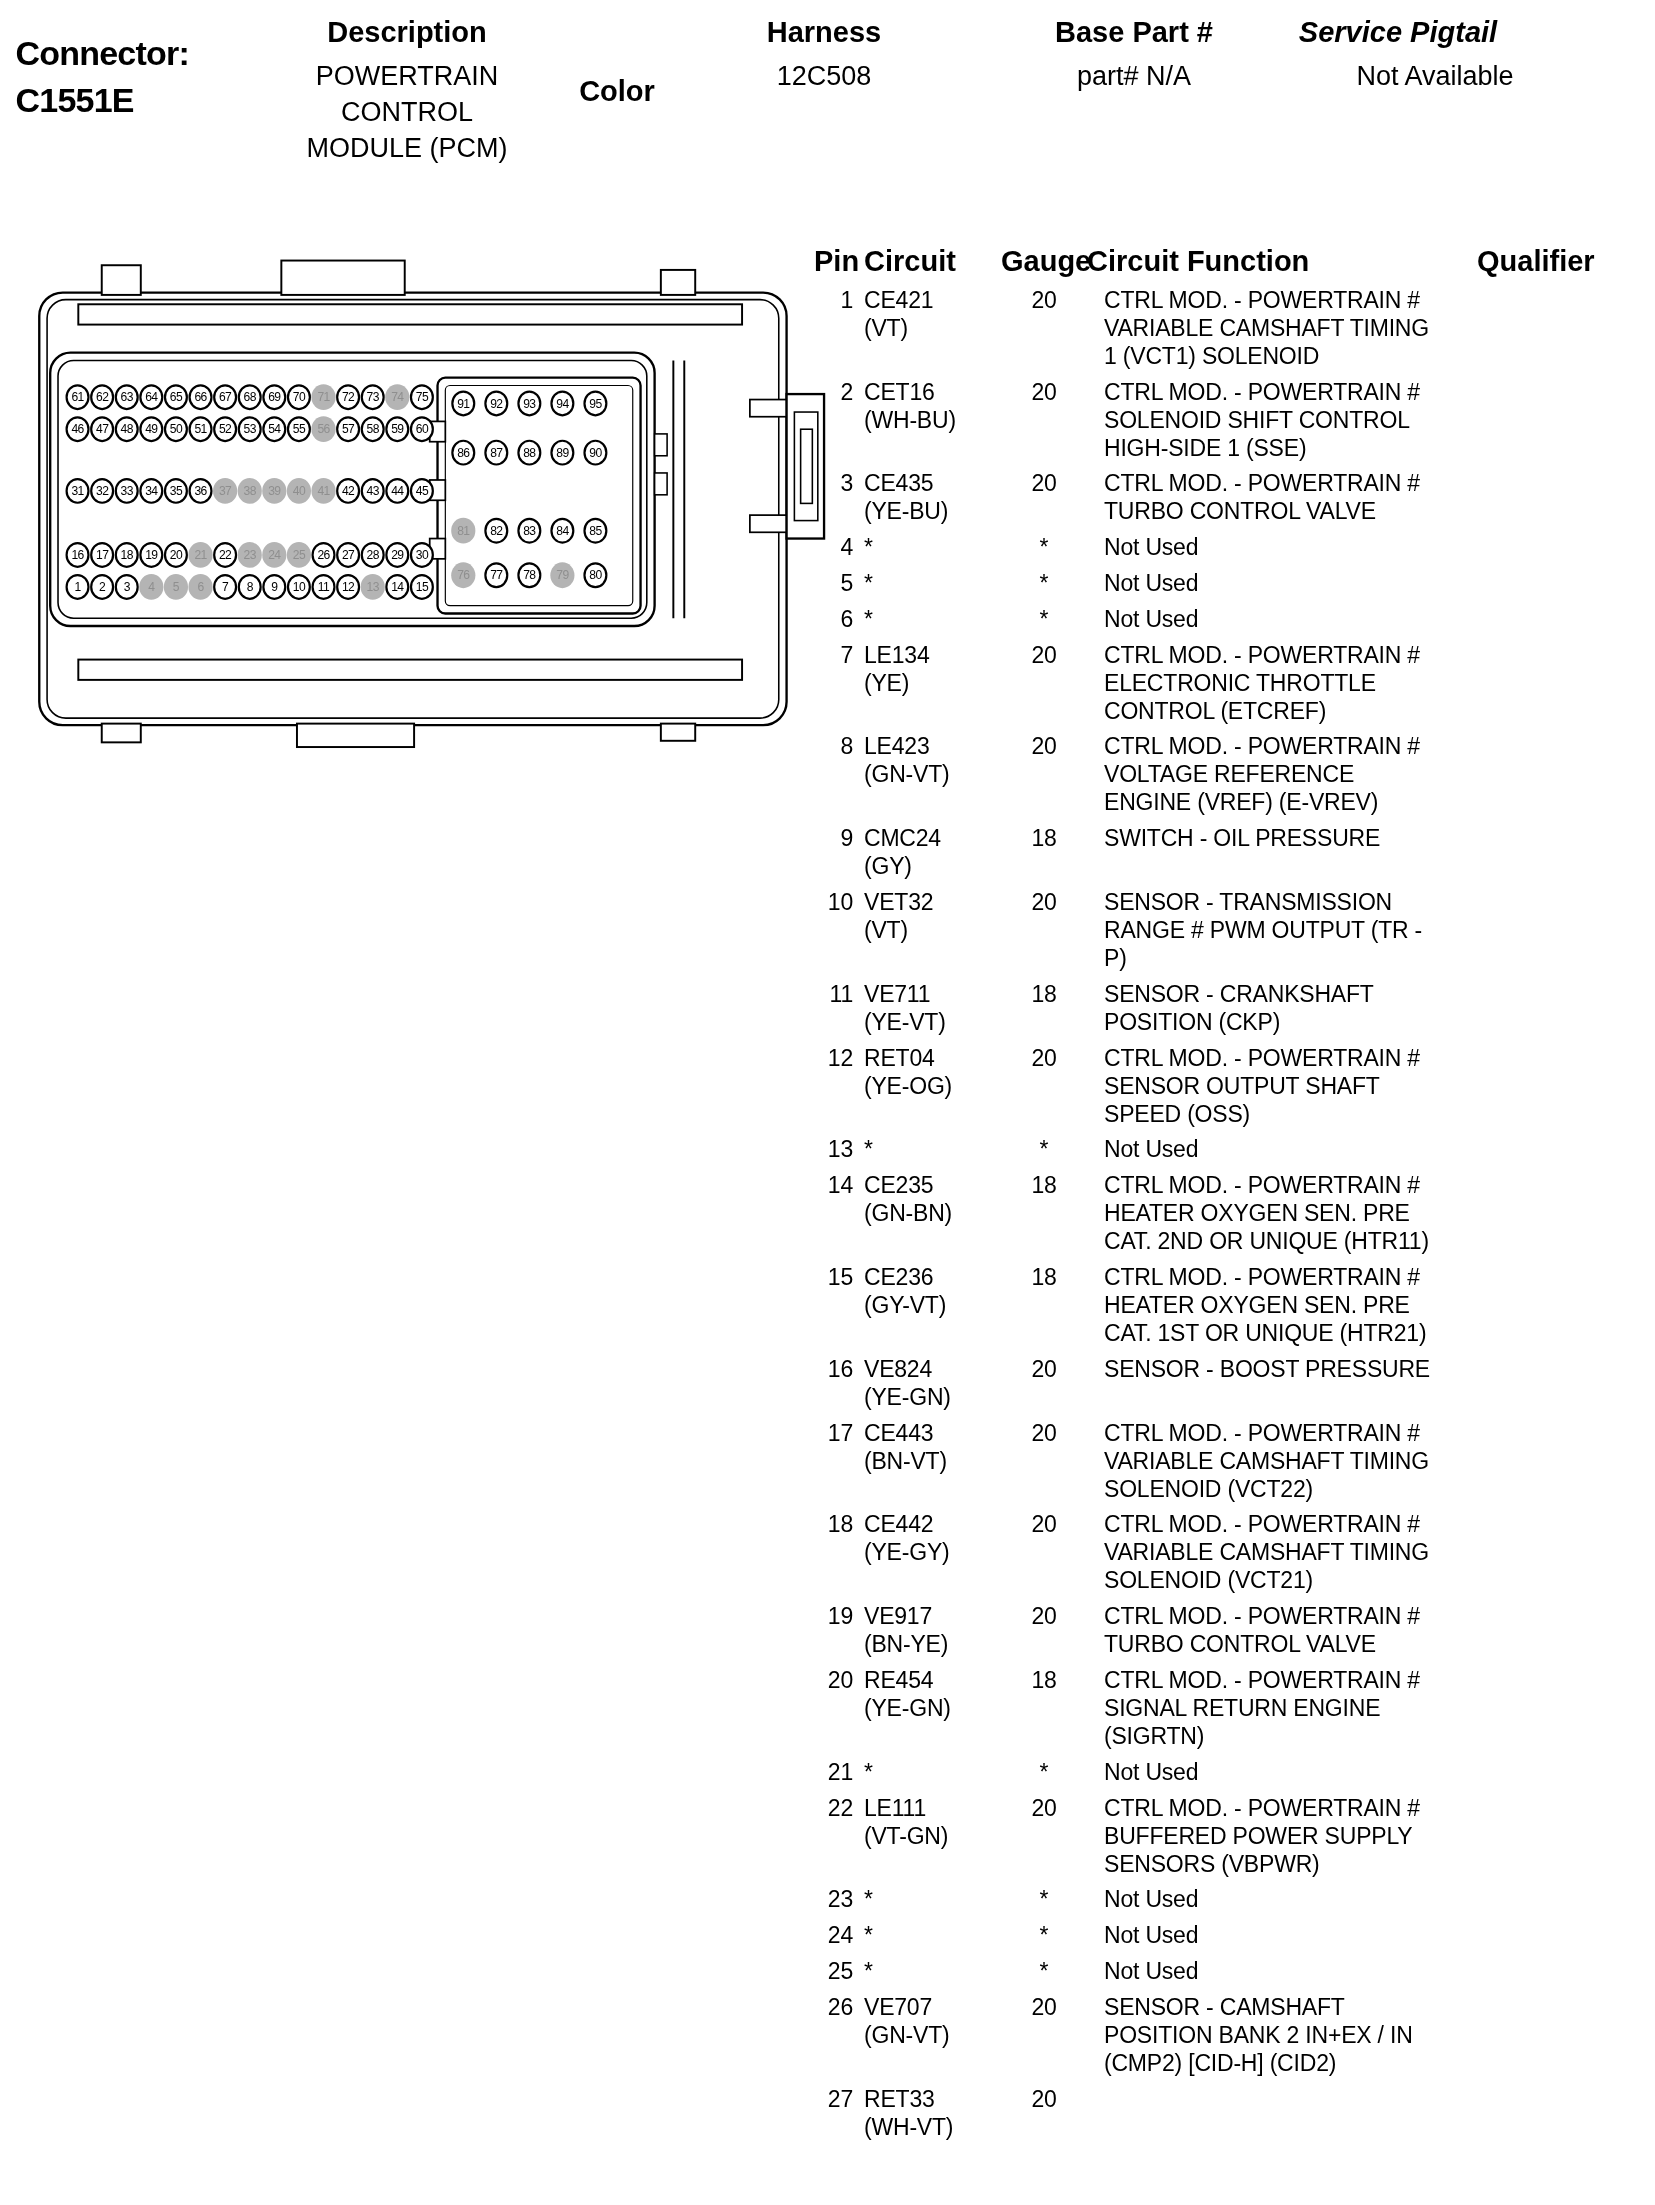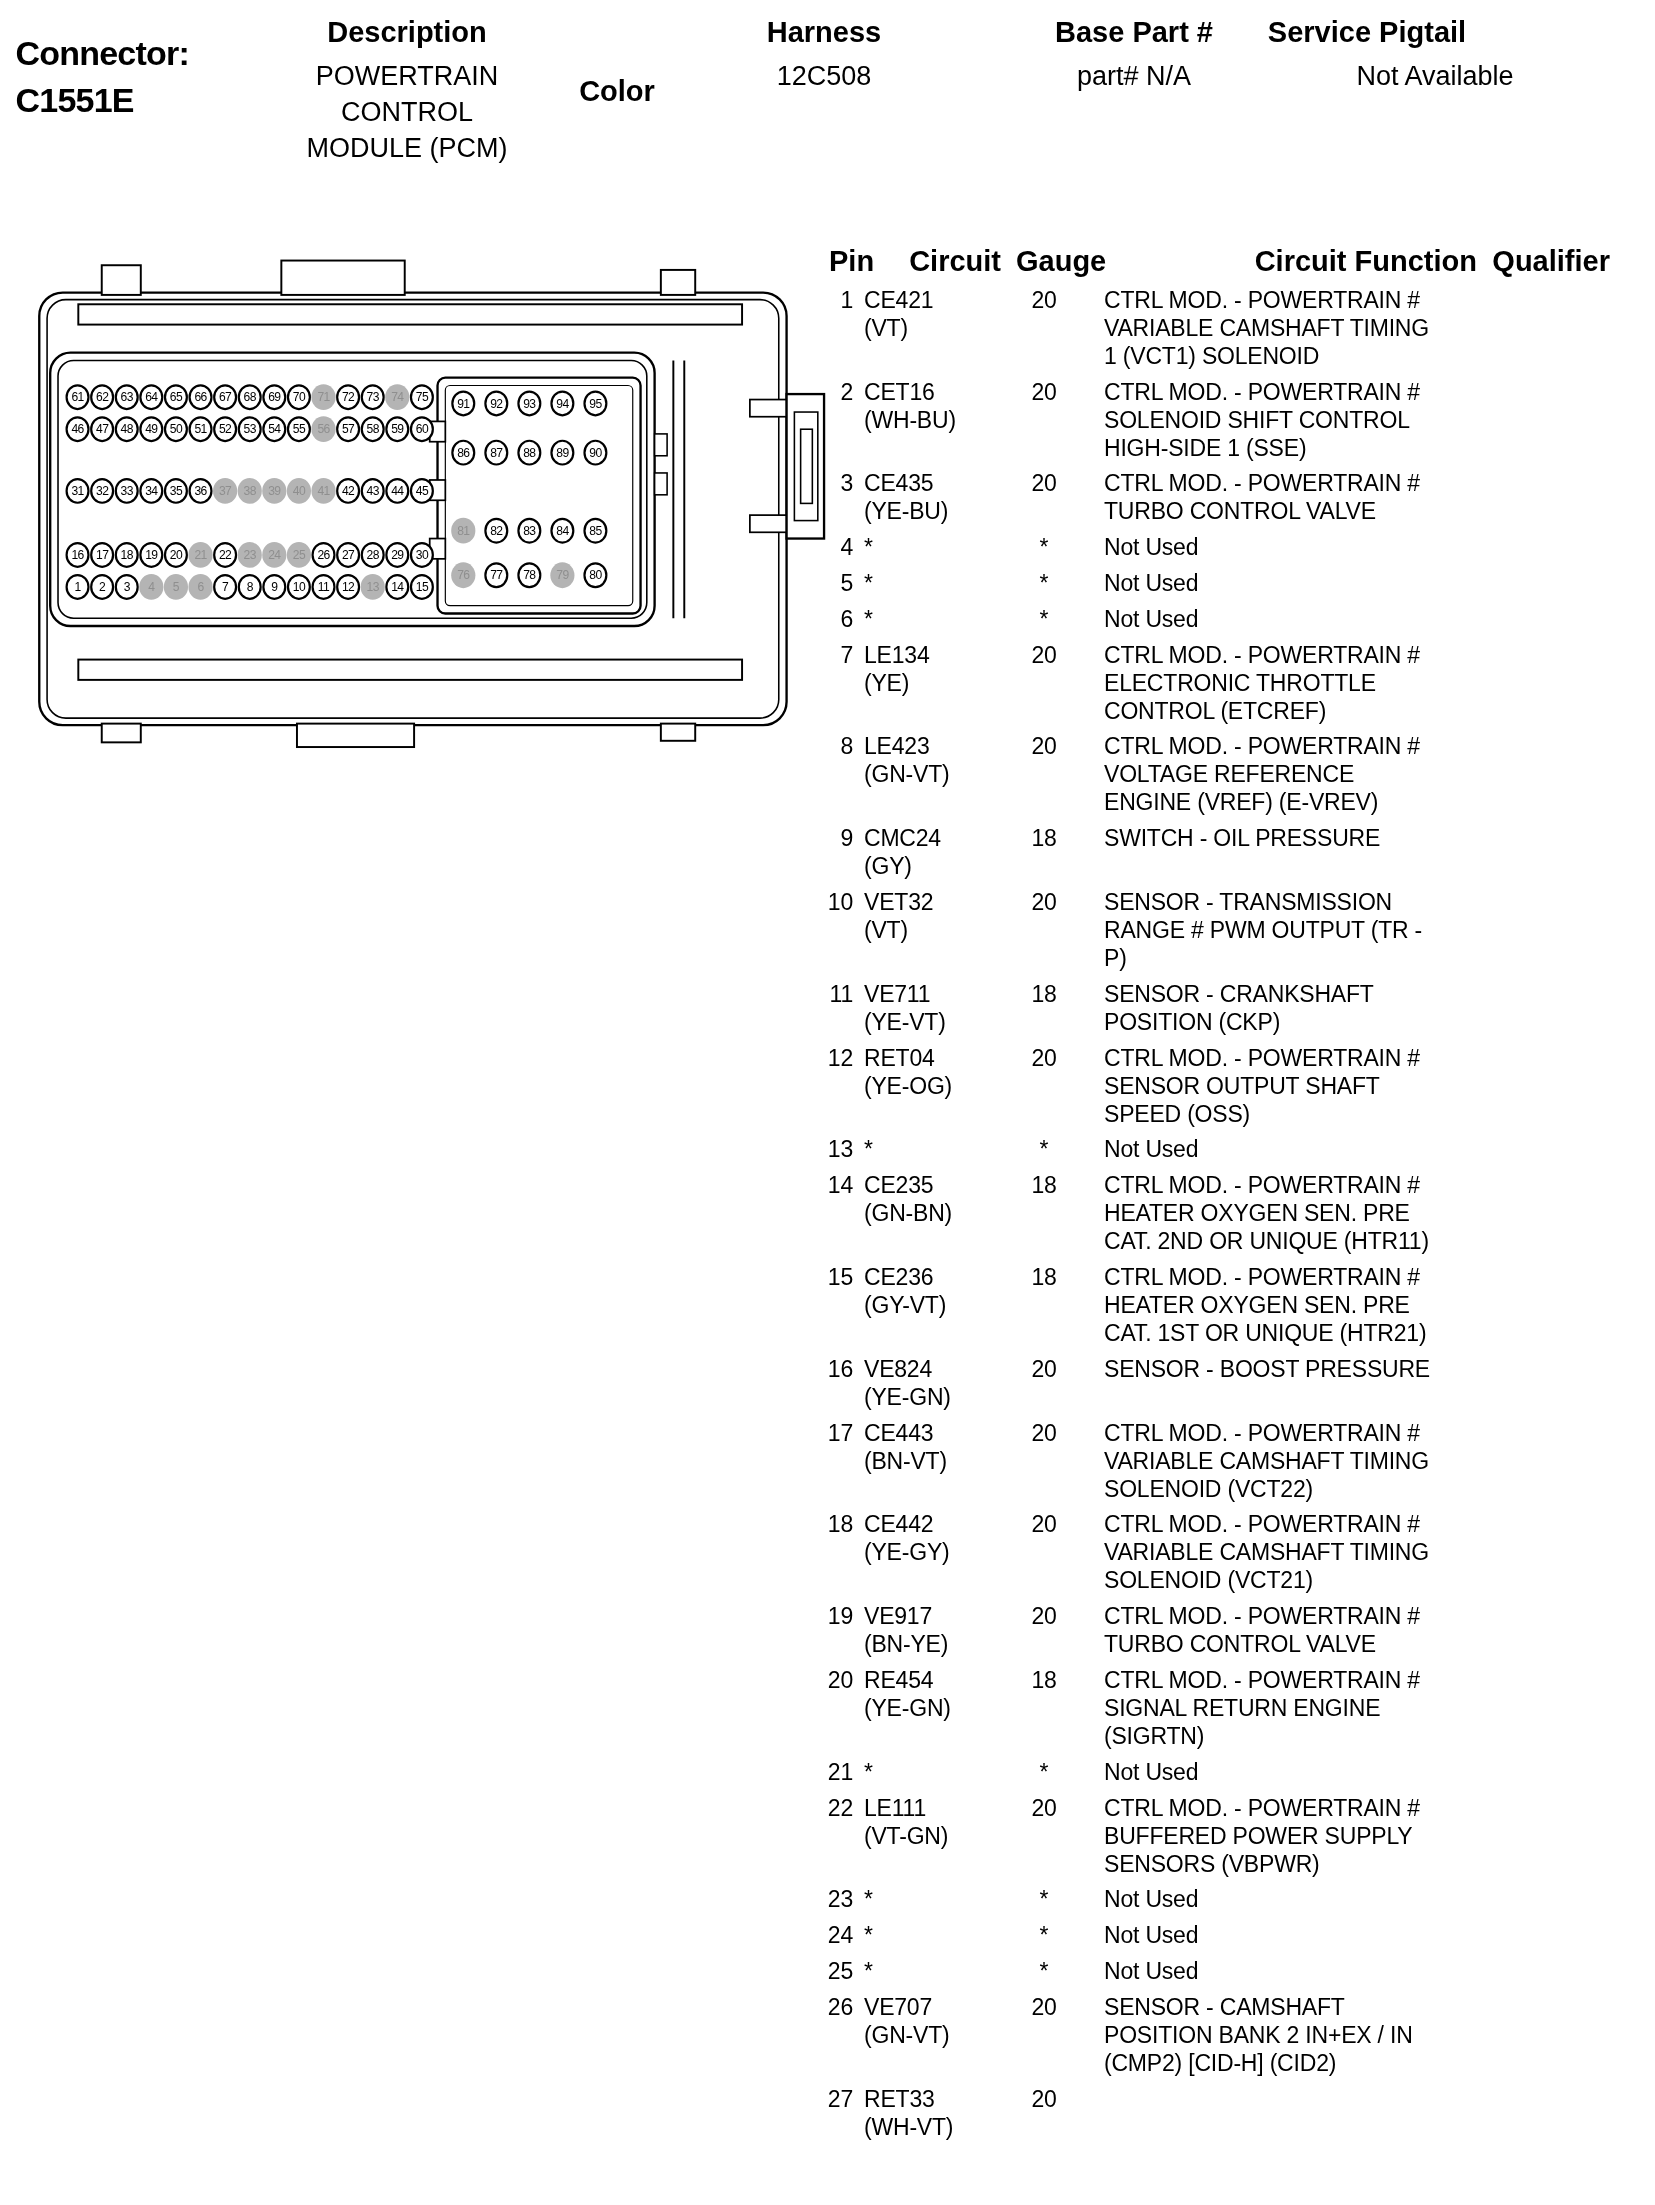--- a/index.html
+++ b/index.html
@@ -14,21 +14,21 @@
   .fld-label{top:15.6px;font-weight:bold;font-size:29px;white-space:nowrap;}
   .fld-value{top:58px;font-size:27px;line-height:36px;white-space:nowrap;}
   .desc-value{width:203px;white-space:normal;}
   .color-label{top:75px;}
   
   .pin-grid{
     position:absolute;left:814px;top:244px;
     display:grid;grid-template-columns:50px 137px 86px 390px 133px;
     row-gap:7.8px;
   }
-  .pin-grid .hdr{font-weight:bold;font-size:29px;line-height:34px;text-align:right;white-space:nowrap;margin-left:15px;}
+  .pin-grid .hdr{font-weight:bold;font-size:29px;line-height:34px;text-align:left;white-space:nowrap;}
   .pin-grid .cell{font-size:23px;line-height:28px;letter-spacing:-0.2px;}
   .cell.pin{text-align:right;padding-right:11px;}
   .cell.circuit{text-align:left;}
   .cell.gauge{text-align:center;}
   .cell.func{text-align:left;padding-left:17px;}
   .cell.qual{text-align:center;}
   
   svg text{font-family:"Liberation Sans", sans-serif;}
 </style>
 </head>
@@ -43,21 +43,21 @@
 <div class="abs ctr fld-value desc-value" style="left:407px;">POWERTRAIN CONTROL MODULE (PCM)</div>
 
 <div class="abs ctr fld-label color-label" style="left:617px;">Color</div>
 
 <div class="abs ctr fld-label" style="left:824px;">Harness</div>
 <div class="abs ctr fld-value" style="left:824px;">12C508</div>
 
 <div class="abs ctr fld-label" style="left:1134px;">Base Part #</div>
 <div class="abs ctr fld-value" style="left:1134px;">part# N/A</div>
 
-<div class="abs ctr fld-label" style="left:1367px;">Service Pigtail</div>
+<div class="abs ctr fld-label" style="left:1398px;font-style:italic;">Service Pigtail</div>
 <div class="abs ctr fld-value" style="left:1435px;">Not Available</div>
 
 <svg class="abs" style="left:0;top:234px;" width="836" height="531" viewBox="0 300 1070 680">
   <g fill="none" stroke="#000" stroke-width="3">
 
     <rect x="50" y="375" width="957" height="554" rx="30"></rect>
     <rect x="60" y="384" width="937" height="536" rx="24" stroke-width="2"></rect>
 
     <rect x="100" y="390" width="850" height="26" stroke-width="2.5" fill="#fff"></rect>
     <rect x="130" y="340" width="50" height="38" fill="#fff" stroke-width="2.5"></rect>

